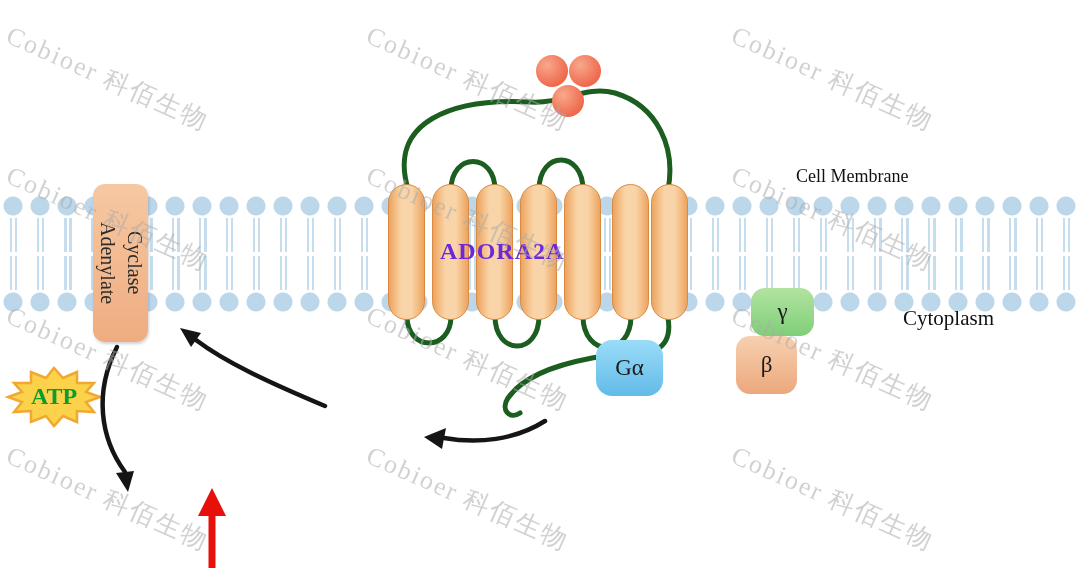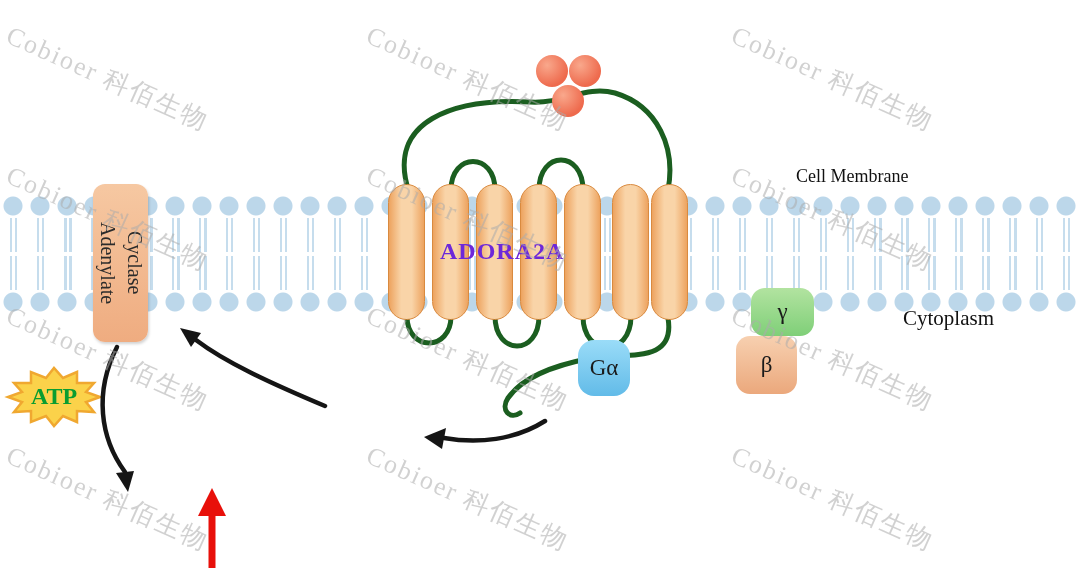--- a/index.html
+++ b/index.html
@@ -110,17 +110,17 @@
 
   <div class="ac-box">
     <div class="ac-text">
       <span>Adenylate</span>
       <span>Cyclase</span>
     </div>
   </div>
 
   <div class="lbl" style="left:18px;top:383px;width:72px;text-align:center;font-size:24px;font-weight:bold;color:var(--atp-green,#0a9d30)">ATP</div>
 
-  <div class="shape" style="left:578px;top:340px;width:52px;height:56px;border-radius:16px;font-size:23px;background:linear-gradient(180deg,#9adcf8,#62bbe8)">Gα</div>
+  <div class="shape" style="left:596px;top:340px;width:67px;height:56px;border-radius:16px;font-size:23px;background:linear-gradient(180deg,#9adcf8,#62bbe8)">Gα</div>
   <div class="shape" style="left:751px;top:288px;width:63px;height:48px;border-radius:14px;font-size:23px;background:linear-gradient(180deg,#b2e3a0,#7fcf78)">γ</div>
   <div class="shape" style="left:736px;top:336px;width:61px;height:58px;border-radius:14px;font-size:23px;background:linear-gradient(180deg,#f7d0b0,#eba87c)">β</div>
 
 </div>
 
 </body></html>

